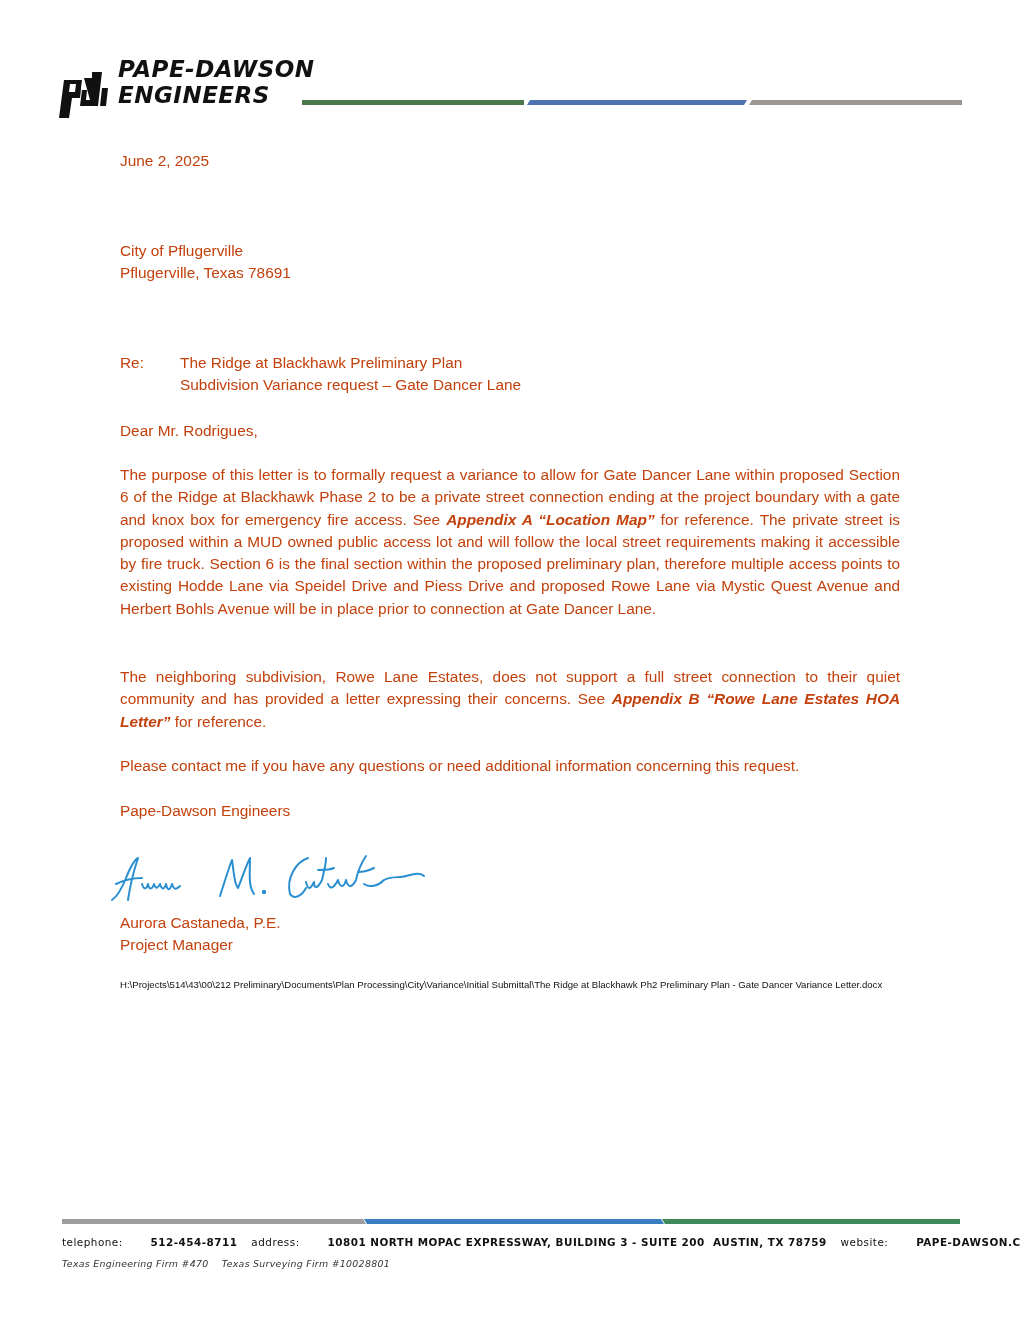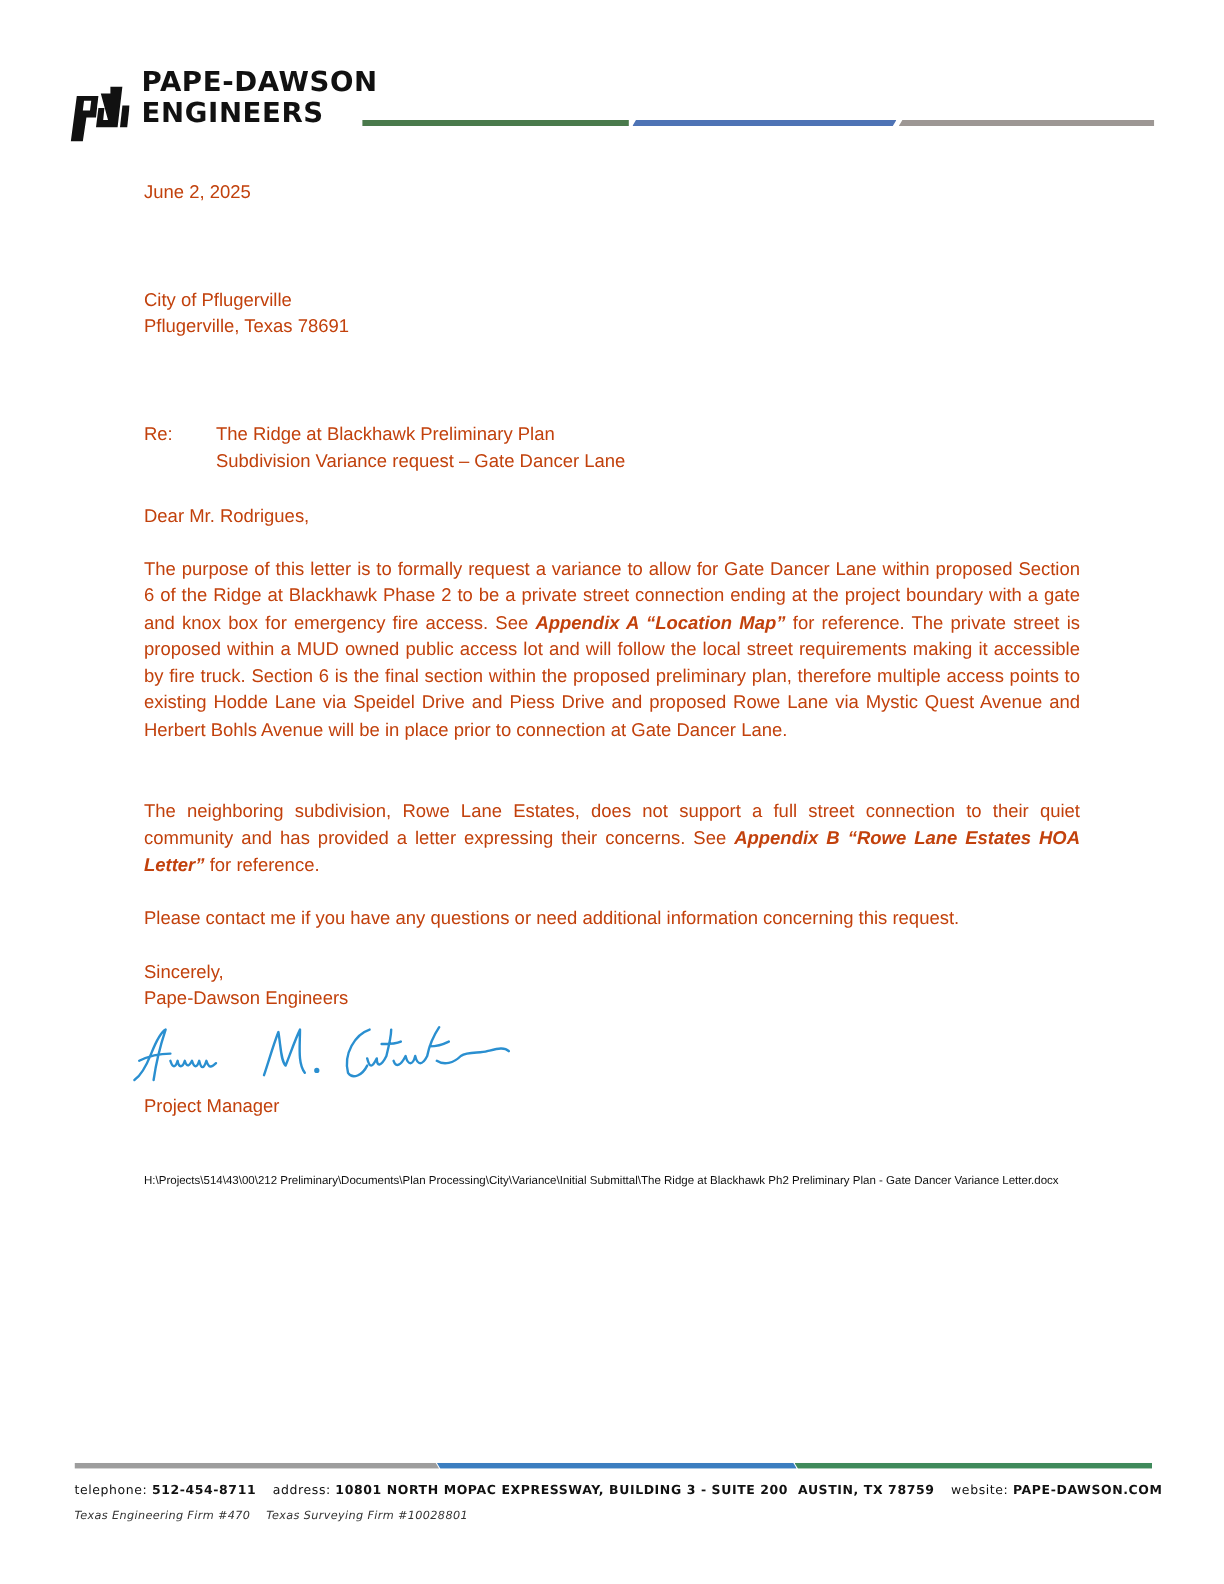--- a/index.html
+++ b/index.html
@@ -1,21 +1,21 @@
 <!DOCTYPE html>
 <html><head>
 <meta charset="utf-8">
 <style>
   html, body { margin: 0; padding: 0; background: #ffffff; }
   body { width: 1020px; height: 1320px; position: relative; overflow: hidden; font-family: "Liberation Sans", sans-serif; color: #111; }
   .abs { position: absolute; }
 
   
   .logo-mark { left: 56px; top: 72px; width: 52px; height: 46px; }
-  .logo-text { left: 118px; top: 56px; font-family: "DejaVu Sans", sans-serif; font-weight: bold; font-size: 23px; line-height: 26px; letter-spacing: 0.5px; color: #111; }
+  .logo-text { left: 118px; top: 56px; font-family: "DejaVu Sans", sans-serif; font-weight: bold; font-style: italic; font-size: 23px; line-height: 26px; letter-spacing: 0.5px; color: #111; }
   .logo-text div { white-space: nowrap; }
 
   .hdr-bar { top: 100px; height: 5px; }
   .hdr-green { left: 302px; width: 222px; background: #4a7a4c; }
   .hdr-blue  { left: 527px; width: 220px; background: #4e73b5; clip-path: polygon(3px 0, 100% 0, calc(100% - 3px) 100%, 0 100%); }
   .hdr-gray  { left: 749px; width: 213px; background: #9d9794; clip-path: polygon(3px 0, 100% 0, 100% 100%, 0 100%); }
 
   
   .letter { left: 120px; width: 780px; font-family: "Liberation Sans", sans-serif; font-size: 15.4px; line-height: 22.3px; color: #c2410c; }
   .date { top: 150px; }
@@ -36,21 +36,21 @@
   .filepath { left: 120px; top: 978px; width: 780px; font-family: "Liberation Sans", sans-serif; font-size: 9.6px; line-height: 14px; text-align: justify; color: #111; }
 
   
   .ftr-bar { top: 1219px; height: 5px; }
   .ftr-gray  { left: 62px; width: 304px; background: #9d9d9d; clip-path: polygon(0 0, calc(100% - 3px) 0, 100% 100%, 0 100%); }
   .ftr-blue  { left: 364px; width: 300px; background: #3b7ec0; clip-path: polygon(0 0, calc(100% - 3px) 0, 100% 100%, 3px 100%); }
   .ftr-green { left: 662px; width: 298px; background: #3f8a5b; clip-path: polygon(0 0, 100% 0, 100% 100%, 3px 100%); }
 
   .ftr-contact { left: 62px; top: 1236px; font-family: "DejaVu Sans", sans-serif; font-size: 10.4px; letter-spacing: 0.5px; color: #111; white-space: nowrap; }
   .ftr-contact .lbl { font-weight: normal; }
-  .ftr-contact .val { font-weight: bold; }
+  .ftr-contact .val { font-weight: bold; margin-left: 24px; }
   .ftr-contact .gap { display: inline-block; width: 10px; }
   .ftr-firms { left: 62px; top: 1258px; font-family: "DejaVu Sans", sans-serif; font-style: italic; font-size: 9.4px; letter-spacing: 0.3px; color: #333; white-space: nowrap; }
   .ftr-firms .gap { display: inline-block; width: 10px; }
 </style>
 </head>
 <body>
 
 <div class="abs logo-mark">
   <svg width="52" height="46" viewBox="0 0 52 46">
     <polygon points="8,8 26,8 24,26 16,26 13,46 3,46" fill="#111"></polygon>
@@ -89,36 +89,36 @@
 
 <div class="abs letter salutation">Dear Mr. Rodrigues,</div>
 
 <div class="abs letter para1"><span>The purpose of this letter is to formally request a variance to allow for Gate Dancer Lane within proposed Section 6 of the Ridge at Blackhawk Phase 2 to be a private street connection ending at the project boundary with a gate and knox box for emergency fire access. See </span><span class="b-i">Appendix A “Location Map”</span><span> for reference. The private street is proposed within a MUD owned public access lot and will follow the local street requirements making it accessible by fire truck. Section 6 is the final section within the proposed preliminary plan, therefore multiple access points to existing Hodde Lane via Speidel Drive and Piess Drive and proposed Rowe Lane via Mystic Quest Avenue and Herbert Bohls Avenue will be in place prior to connection at Gate Dancer Lane.</span></div>
 
 <div class="abs letter para2"><span>The neighboring subdivision, Rowe Lane Estates, does not support a full street connection to their quiet community and has provided a letter expressing their concerns. See </span><span class="b-i">Appendix B “Rowe Lane Estates HOA Letter”</span><span> for reference.</span></div>
 
 <div class="abs letter para3">Please contact me if you have any questions or need additional information concerning this request.</div>
 
 <div class="abs letter closing">
-  <div>Sincerely,</div>
   <div>Pape-Dawson Engineers</div>
 </div>
 
 <div class="abs signature">
   <svg width="320" height="66" viewBox="0 0 320 66" fill="none" stroke="#2a8fd0" stroke-width="2" stroke-linecap="round" stroke-linejoin="round">
     <path d="M4 52 C10 48, 14 40, 18 30 C22 20, 26 12, 30 10 C26 22, 22 38, 20 52 M8 36 C16 32, 26 30, 34 30"></path>
     <path d="M34 36 C36 42, 38 42, 40 36 C41 42, 44 42, 46 36 C48 42, 50 40, 52 36 C54 42, 56 42, 58 36 C60 44, 62 42, 64 36 C66 42, 68 42, 72 38"></path>
     <path d="M112 48 C116 36, 120 22, 124 12 C126 24, 126 36, 130 40 C134 30, 138 18, 142 10 C142 24, 140 38, 146 46"></path>
     <circle cx="156" cy="44" r="1.2" fill="#2a8fd0"></circle>
     <path d="M200 10 C188 14, 178 30, 182 46 C186 52, 194 48, 198 40"></path>
     <path d="M198 34 C200 42, 202 42, 206 34 C206 42, 210 40, 214 32 C216 24, 218 14, 218 10 M210 22 C216 22, 222 22, 226 20 M220 36 C222 42, 226 40, 230 32 C232 40, 236 40, 238 32 C240 40, 244 40, 248 32 C250 22, 254 14, 258 8 M250 24 C256 24, 262 22, 266 20 M256 36 C262 40, 270 38, 276 32 C282 28, 292 30, 298 28 C306 26, 312 24, 316 28"></path>
   </svg>
 </div>
 
 <div class="abs letter sigblock">
+  <div>Aurora Castaneda, P.E.</div>
   <div>Project Manager</div>
 </div>
 
 <div class="abs filepath">H:\Projects\514\43\00\212 Preliminary\Documents\Plan Processing\City\Variance\Initial Submittal\The Ridge at Blackhawk Ph2 Preliminary Plan - Gate Dancer Variance Letter.docx</div>
 
 <div class="abs ftr-bar ftr-gray"></div>
 <div class="abs ftr-bar ftr-blue"></div>
 <div class="abs ftr-bar ftr-green"></div>
 
 <div class="abs ftr-contact">

